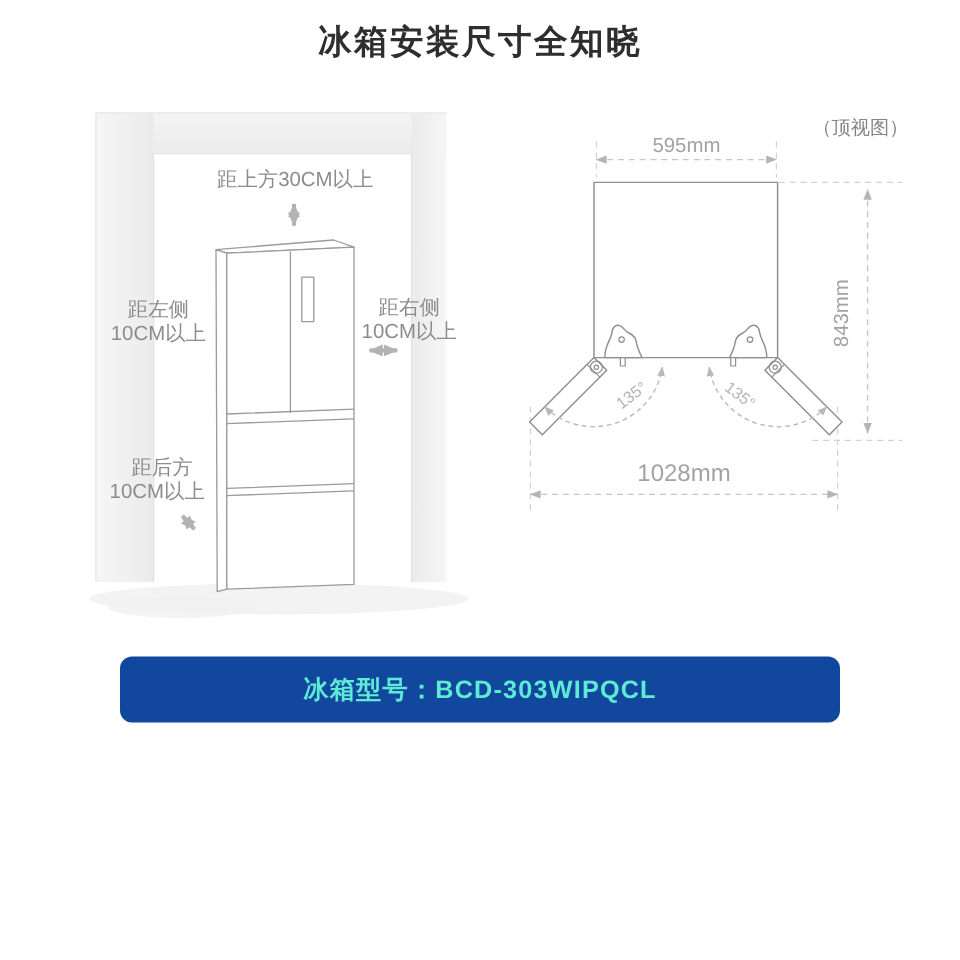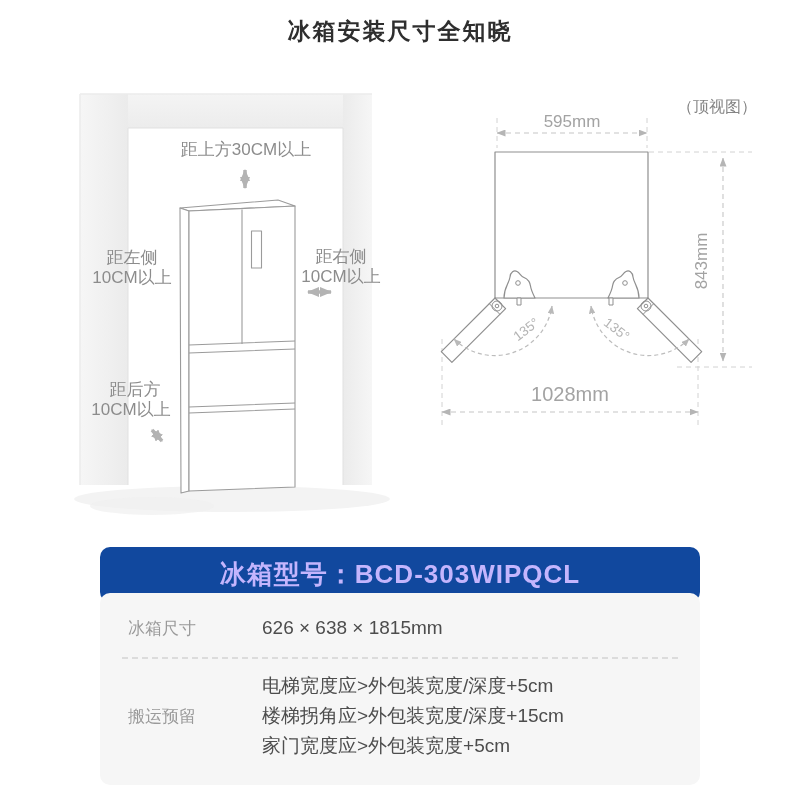--- a/index.html
+++ b/index.html
@@ -2,33 +2,33 @@
 <html><head>
 <meta charset="utf-8">
 <style>
   html,body { margin:0; padding:0; background:#fff; }
   .stage {
     position:relative; width:800px; height:800px; background:#ffffff;
     font-family:"Liberation Sans", sans-serif; overflow:hidden;
   }
   .title {
     position:absolute; top:16px; left:0; width:800px; text-align:center;
-    font-size:23px; font-weight:700; color:#2e2e2e; letter-spacing:2px;
+    font-size:28px; font-weight:700; color:#2e2e2e; letter-spacing:2px;
   }
   .left-diagram  { position:absolute; left:60px;  top:85px; }
   .right-diagram { position:absolute; left:430px; top:85px; }
   .note {
     position:absolute; left:437px; top:458px; width:330px;
     font-size:16.5px; color:#5f5f5f; line-height:28px;
   }
   .spec { position:absolute; left:100px; top:547px; width:600px; }
   .spec-header {
     position:relative; z-index:1; height:55px; border-radius:10px;
-    background:#11489e; color:#c4b5fd; display:flex; align-items:center;
-    justify-content:center; font-size:26px; font-weight:700; letter-spacing:1px;
+    background:#11489e; color:#5eead4; display:flex; align-items:center;
+    justify-content:center; font-size:21px; font-weight:700; letter-spacing:1px;
   }
   .spec-body {
     position:relative; z-index:2; margin-top:-9px; border-radius:10px;
     background:#f6f6f6; padding:6px 0 10px 0;
   }
   .spec-row { display:flex; align-items:center; padding-left:28px; }
   .spec-row.row1 { height:58px; }
   .spec-row.row2 { padding-top:12px; padding-bottom:14px; }
   .spec-label { width:134px; flex:none; font-size:17px; color:#9a9a9a; }
   .spec-value { font-size:19px; color:#4d4d4d; }
@@ -155,30 +155,15 @@
       <text x="277" y="176" transform="rotate(-90 277 176)">843mm</text>
       <text x="140" y="316" font-size="20">1028mm</text>
       <text x="99" y="248" font-size="13.5" fill="#b4b4b4" transform="rotate(-37 99 248)">135°</text>
       <text x="184" y="248" font-size="13.5" fill="#b4b4b4" transform="rotate(37 184 248)">135°</text>
     </g>
   </svg>
 
 
   <div class="spec">
     <div class="spec-header">冰箱型号：BCD-303WIPQCL</div>
-    <div class="spec-body">
-      <div class="spec-row row1">
-        <div class="spec-label">冰箱尺寸</div>
-        <div class="spec-value">626 × 638 × 1815mm</div>
-      </div>
-      <div class="divider"></div>
-      <div class="spec-row row2">
-        <div class="spec-label">搬运预留</div>
-        <div class="spec-value-lines">
-          <div class="spec-value">电梯宽度应&gt;外包装宽度/深度+5cm</div>
-          <div class="spec-value">楼梯拐角应&gt;外包装宽度/深度+15cm</div>
-          <div class="spec-value">家门宽度应&gt;外包装宽度+5cm</div>
-        </div>
-      </div>
-    </div>
   </div>
 
 </div>
 
 </body></html>

